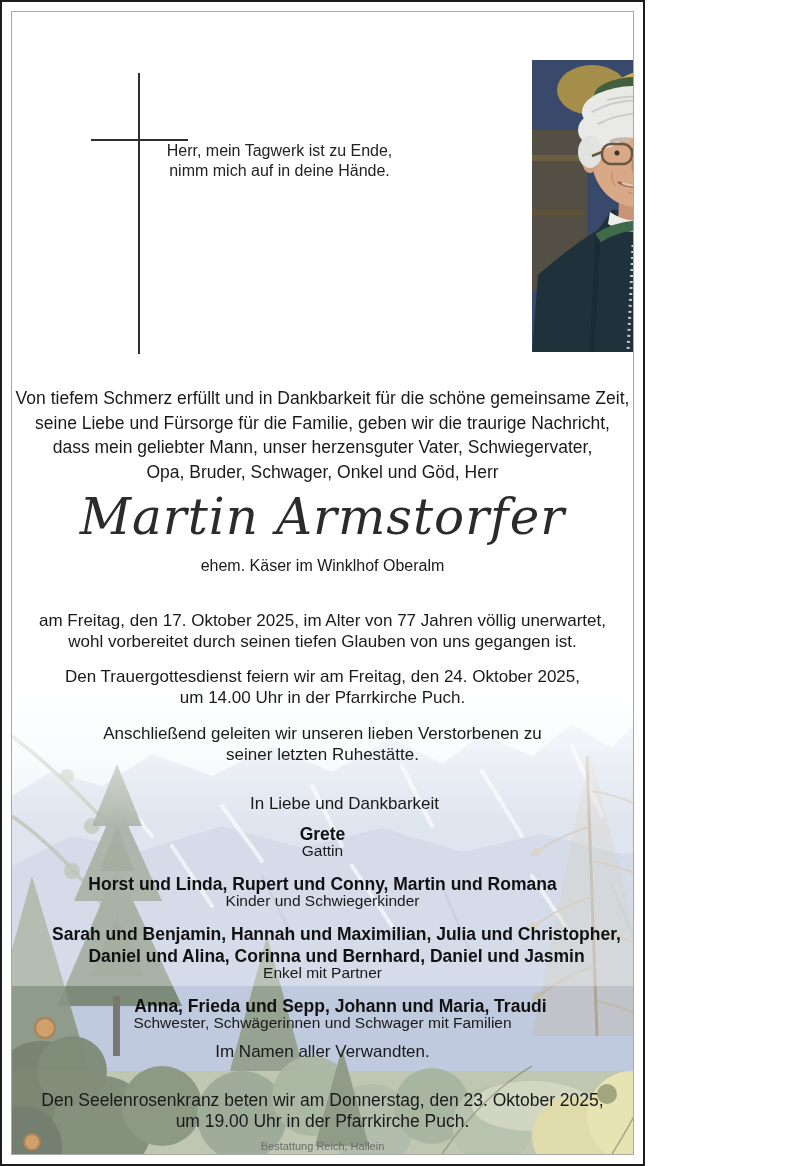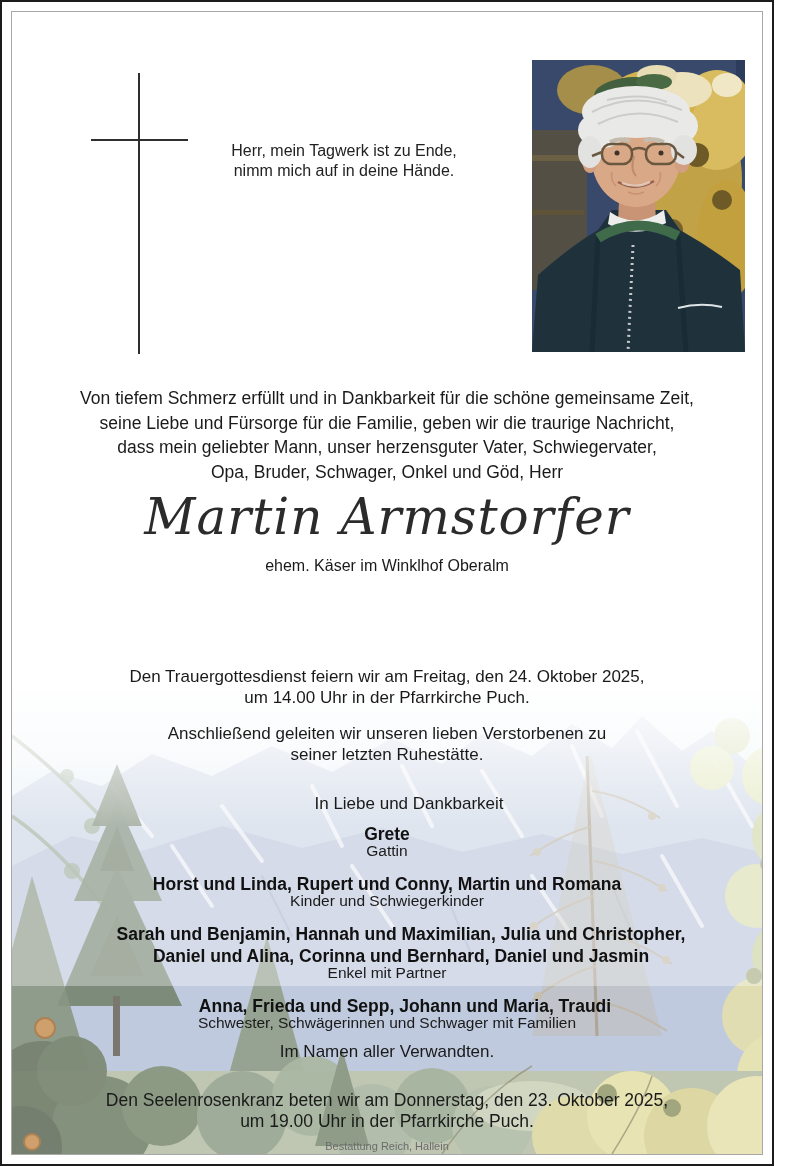--- a/index.html
+++ b/index.html
@@ -1,18 +1,18 @@
 <!DOCTYPE html>
 <html><head>
 <meta charset="utf-8">
 <style>
   html,body{margin:0;padding:0;background:#ffffff;}
   .card{
     position:relative;
-    width:774px;height:1166px;
+    width:645px;height:1166px;
     box-sizing:border-box;
     background:#ffffff;
     border:2px solid #1c1c1c;
     font-family:"Liberation Sans", sans-serif;
     color:#1a1a1a;
     overflow:hidden;
   }
   .inner{
     position:absolute;
     left:9px;right:9px;top:9px;bottom:9px;
@@ -258,20 +258,22 @@
     </svg>
 
     <div class="txt announcement">Von tiefem Schmerz erfüllt und in Dankbarkeit für die schöne gemeinsame Zeit,
 seine Liebe und Fürsorge für die Familie, geben wir die traurige Nachricht,
 dass mein geliebter Mann, unser herzensguter Vater, Schwiegervater,
 Opa, Bruder, Schwager, Onkel und Göd, Herr</div>
 
     <div class="txt name">Martin Armstorfer</div>
     <div class="txt subtitle">ehem. Käser im Winklhof Oberalm</div>
 
+    <div class="txt para p-death">am Freitag, den 17. Oktober 2025, im Alter von 77 Jahren völlig unerwartet,
+wohl vorbereitet durch seinen tiefen Glauben von uns gegangen ist.</div>
     <div class="txt para p-service">Den Trauergottesdienst feiern wir am Freitag, den 24. Oktober 2025,
 um 14.00 Uhr in der Pfarrkirche Puch.</div>
     <div class="txt para p-burial">Anschließend geleiten wir unseren lieben Verstorbenen zu
 seiner letzten Ruhestätte.</div>
 
     <div class="txt lead">In Liebe und Dankbarkeit</div>
 
     <div class="txt m-names m1n">Grete</div>
     <div class="txt m-rel m1r">Gattin</div>
 

